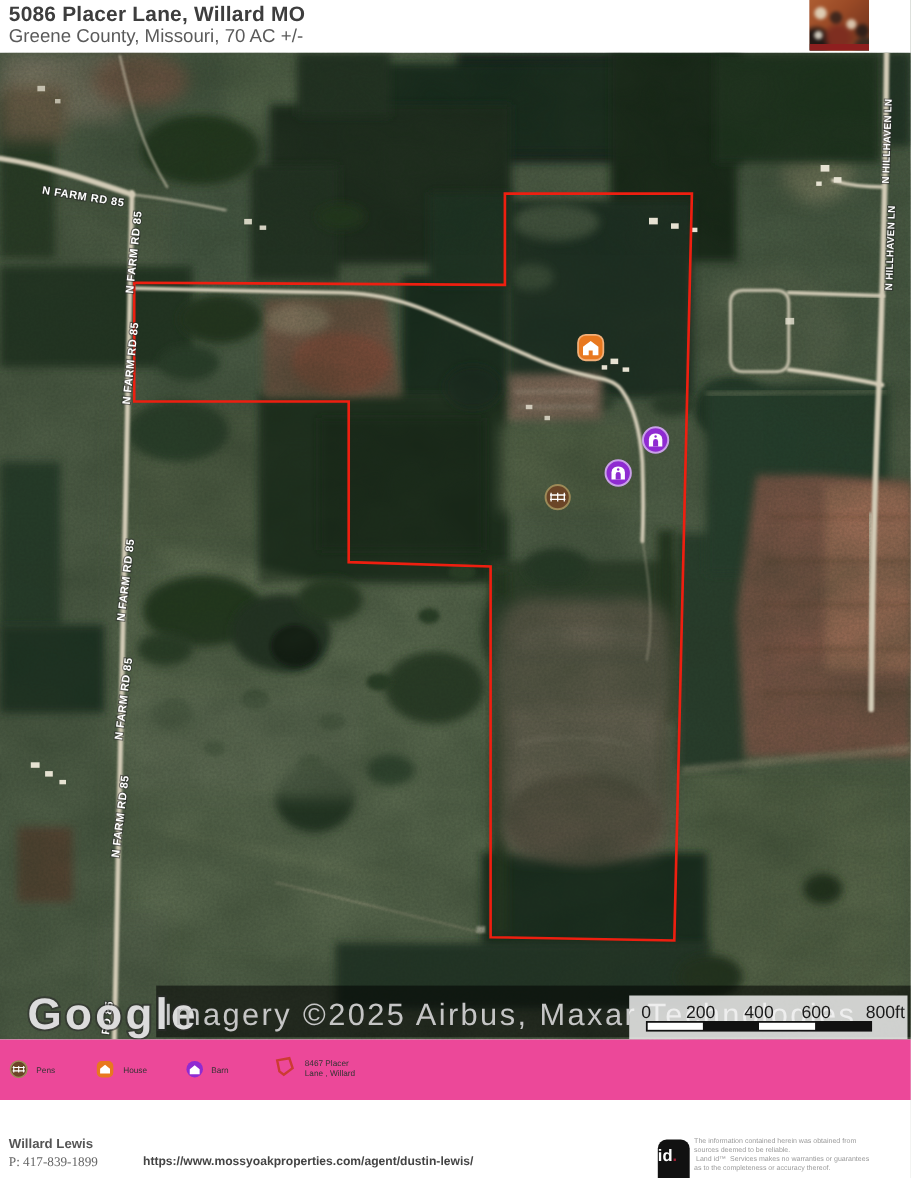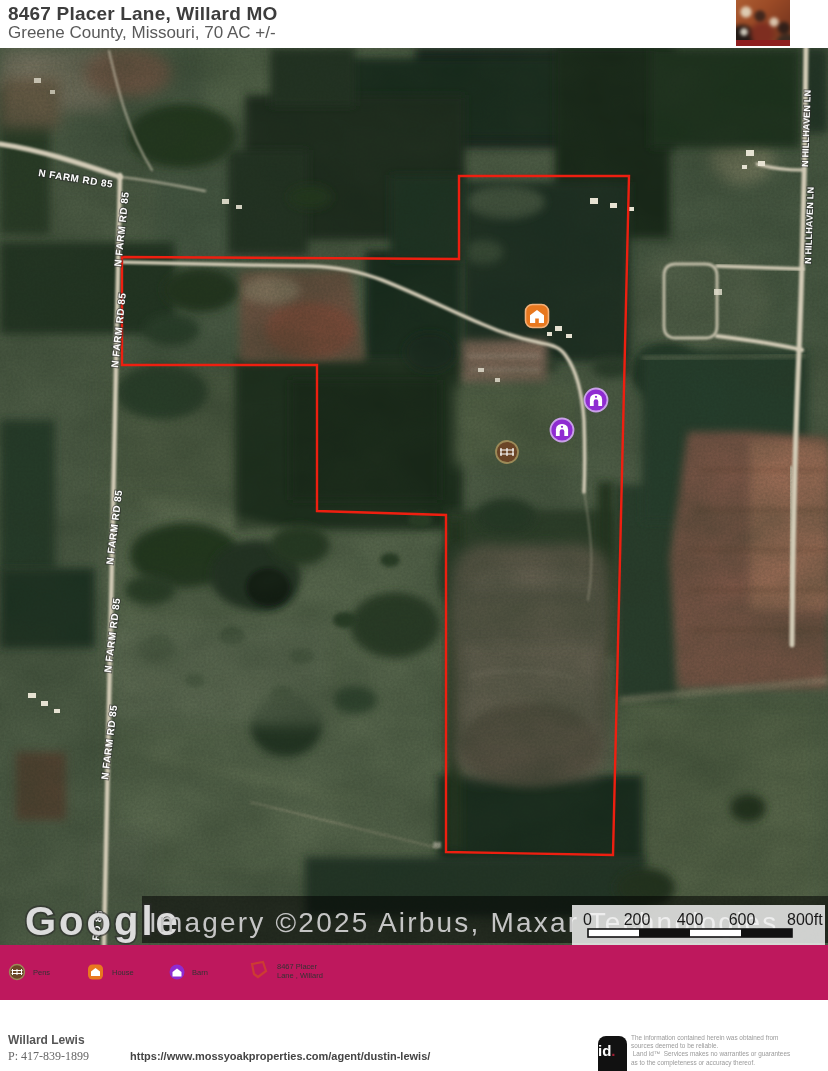--- a/index.html
+++ b/index.html
@@ -12,32 +12,32 @@
  radial-gradient(circle at 28px 20px, rgba(55,35,28,.9) 4px, rgba(55,35,28,0) 7px),
  radial-gradient(circle at 42px 26px, rgba(230,218,195,.85) 3px, rgba(230,218,195,0) 6px),
  radial-gradient(circle at 52px 32px, rgba(40,28,24,.9) 4px, rgba(40,28,24,0) 8px),
  radial-gradient(circle at 30px 38px, rgba(125,45,32,.95) 8px, rgba(125,45,32,0) 15px),
  radial-gradient(circle at 12px 36px, rgba(235,230,215,.85) 2.5px, rgba(235,230,215,0) 5px),
  radial-gradient(circle at 10px 42px, rgba(28,22,20,.95) 10px, rgba(28,22,20,0) 16px),
  radial-gradient(circle at 55px 48px, rgba(50,40,32,.9) 8px, rgba(50,40,32,0) 13px),
  linear-gradient(135deg,#b06034 0%,#9a4a26 40%,#7e3a20 70%,#93502c 100%);}
 .logo .strip{position:absolute;left:0;bottom:0;width:100%;height:6px;background:#8e1f1f;}
 .maparea{position:absolute;left:0;top:48px;width:828px;height:897px;}
-.legend{position:absolute;left:0;top:945px;width:828px;height:55px;background:#be185d;}
+.legend{position:absolute;left:0;top:945px;width:828px;height:55px;background:#ec4899;}
 .footer{position:absolute;left:0;top:1000px;width:828px;height:71px;background:#fff;}
 .fname{position:absolute;left:8px;top:33px;font-size:12px;font-weight:bold;color:#555;}
 .fphone{position:absolute;left:8px;top:49px;font-size:12px;color:#666;font-family:Liberation Serif, serif;}
 .furl{position:absolute;left:130px;top:50px;font-size:11px;color:#444;font-weight:bold;}
 .idbox{position:absolute;left:598px;top:36px;width:29px;height:45px;background:#111;border-radius:8px;color:#fff;font-weight:bold;font-size:15px;text-align:left;line-height:29px;}
 .idbox span{color:#a32035;}
 .disc{position:absolute;left:631px;top:34px;font-size:6.4px;line-height:8.2px;color:#9a9a9a;width:200px;}
 </style>
 </head>
 <body>
-<div class="h1">8467 Placer Lane, Willard MO</div>
+<div class="h1">5086 Placer Lane, Willard MO</div>
 <div class="h2">Greene County, Missouri, 70 AC +/-</div>
 <div class="logo">
     <div class="ph"></div>
     <div class="strip"></div>
   </div>
 
 <div class="maparea">
 <svg width="828" height="897" viewBox="0 48 828 897">
 <defs>
 <filter id="b10" x="-40%" y="-40%" width="180%" height="180%">

